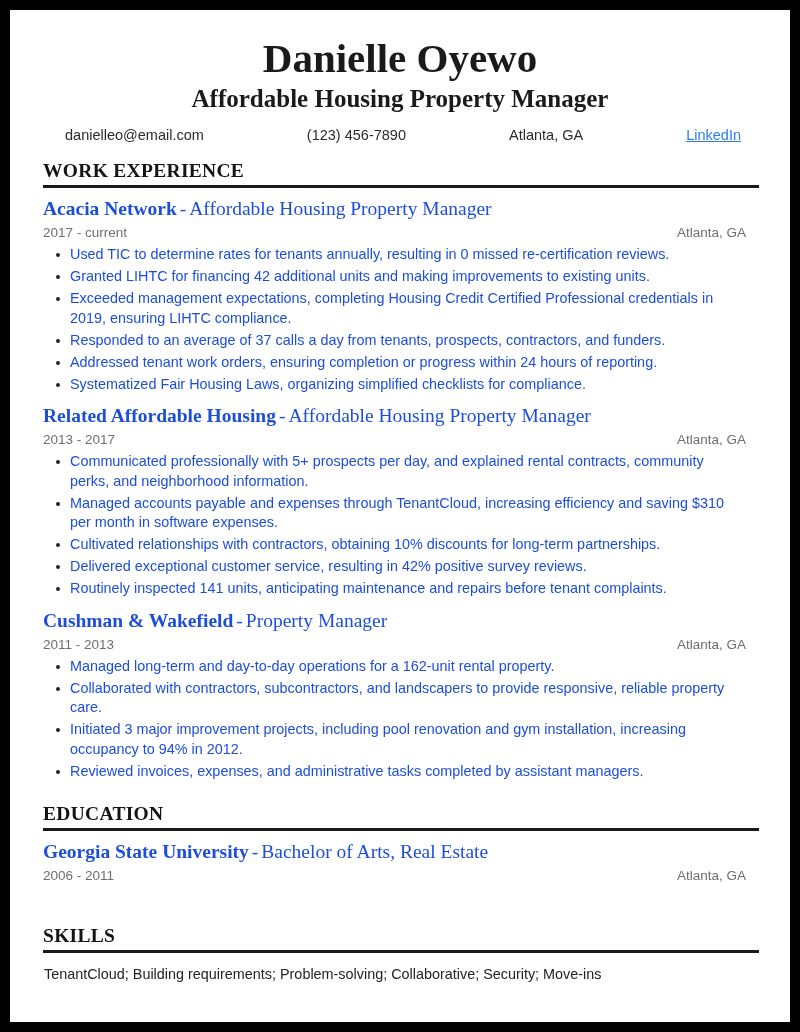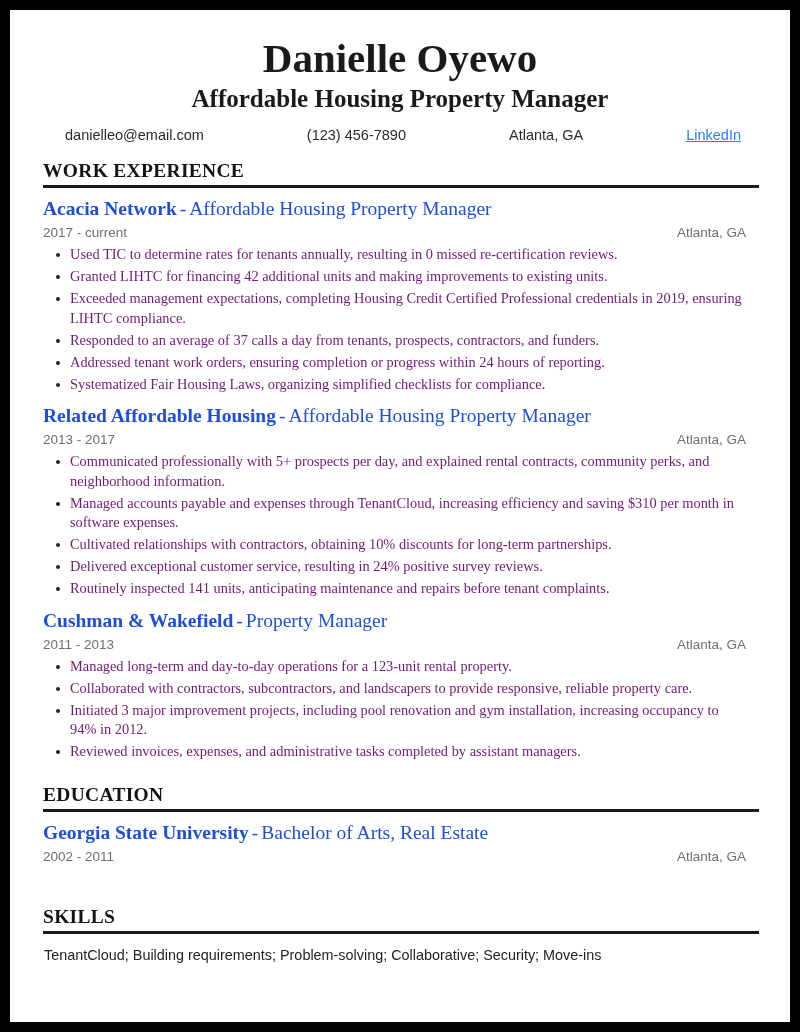--- a/index.html
+++ b/index.html
@@ -118,24 +118,24 @@
 
   ul.bullets {
     list-style: none;
     margin: 3px 0 0 0;
     padding: 0;
   }
   ul.bullets li {
     position: relative;
     padding-left: 27px;
     padding-right: 14px;
-    font-family: Liberation Serif, serif;
+    font-family: Liberation Sans, sans-serif;
     font-size: 14.4px;
     line-height: 19.5px;
-    color: #701a75;
+    color: #1d4ed8;
     margin-bottom: 2.5px;
   }
   ul.bullets li:before {
     content: "";
     position: absolute;
     left: 13px;
     top: 8px;
     width: 4px;
     height: 4px;
     border-radius: 50%;
@@ -195,52 +195,52 @@
         <span class="entry-org">Related Affordable Housing</span><span class="entry-dash">-</span><span class="entry-role">Affordable Housing Property Manager</span>
       </div>
       <div class="entry-meta">
         <span>2013 - 2017</span>
         <span>Atlanta, GA</span>
       </div>
       <ul class="bullets">
         <li>Communicated professionally with 5+ prospects per day, and explained rental contracts, community perks, and neighborhood information.</li>
         <li>Managed accounts payable and expenses through TenantCloud, increasing efficiency and saving $310 per month in software expenses.</li>
         <li>Cultivated relationships with contractors, obtaining 10% discounts for long-term partnerships.</li>
-        <li>Delivered exceptional customer service, resulting in 24% positive survey reviews.</li>
+        <li>Delivered exceptional customer service, resulting in 42% positive survey reviews.</li>
         <li>Routinely inspected 141 units, anticipating maintenance and repairs before tenant complaints.</li>
       </ul>
     </div>
 
     <div class="entry">
       <div class="entry-head">
         <span class="entry-org">Cushman &amp; Wakefield</span><span class="entry-dash">-</span><span class="entry-role">Property Manager</span>
       </div>
       <div class="entry-meta">
         <span>2011 - 2013</span>
         <span>Atlanta, GA</span>
       </div>
       <ul class="bullets">
-        <li>Managed long-term and day-to-day operations for a 123-unit rental property.</li>
+        <li>Managed long-term and day-to-day operations for a 162-unit rental property.</li>
         <li>Collaborated with contractors, subcontractors, and landscapers to provide responsive, reliable property care.</li>
         <li>Initiated 3 major improvement projects, including pool renovation and gym installation, increasing occupancy to 94% in 2012.</li>
         <li>Reviewed invoices, expenses, and administrative tasks completed by assistant managers.</li>
       </ul>
     </div>
   </div>
 
   <div class="section" style="margin-top:22px;">
     <div class="section-title">EDUCATION</div>
     <div class="section-rule"></div>
 
     <div class="entry first">
       <div class="entry-head">
         <span class="entry-org">Georgia State University</span><span class="entry-dash">-</span><span class="entry-role">Bachelor of Arts, Real Estate</span>
       </div>
       <div class="entry-meta">
-        <span>2002 - 2011</span>
+        <span>2006 - 2011</span>
         <span>Atlanta, GA</span>
       </div>
     </div>
   </div>
 
   <div class="section" style="margin-top:40px;">
     <div class="section-title">SKILLS</div>
     <div class="section-rule"></div>
     <div class="skills-line">TenantCloud; Building requirements; Problem-solving; Collaborative; Security; Move-ins</div>
   </div>

